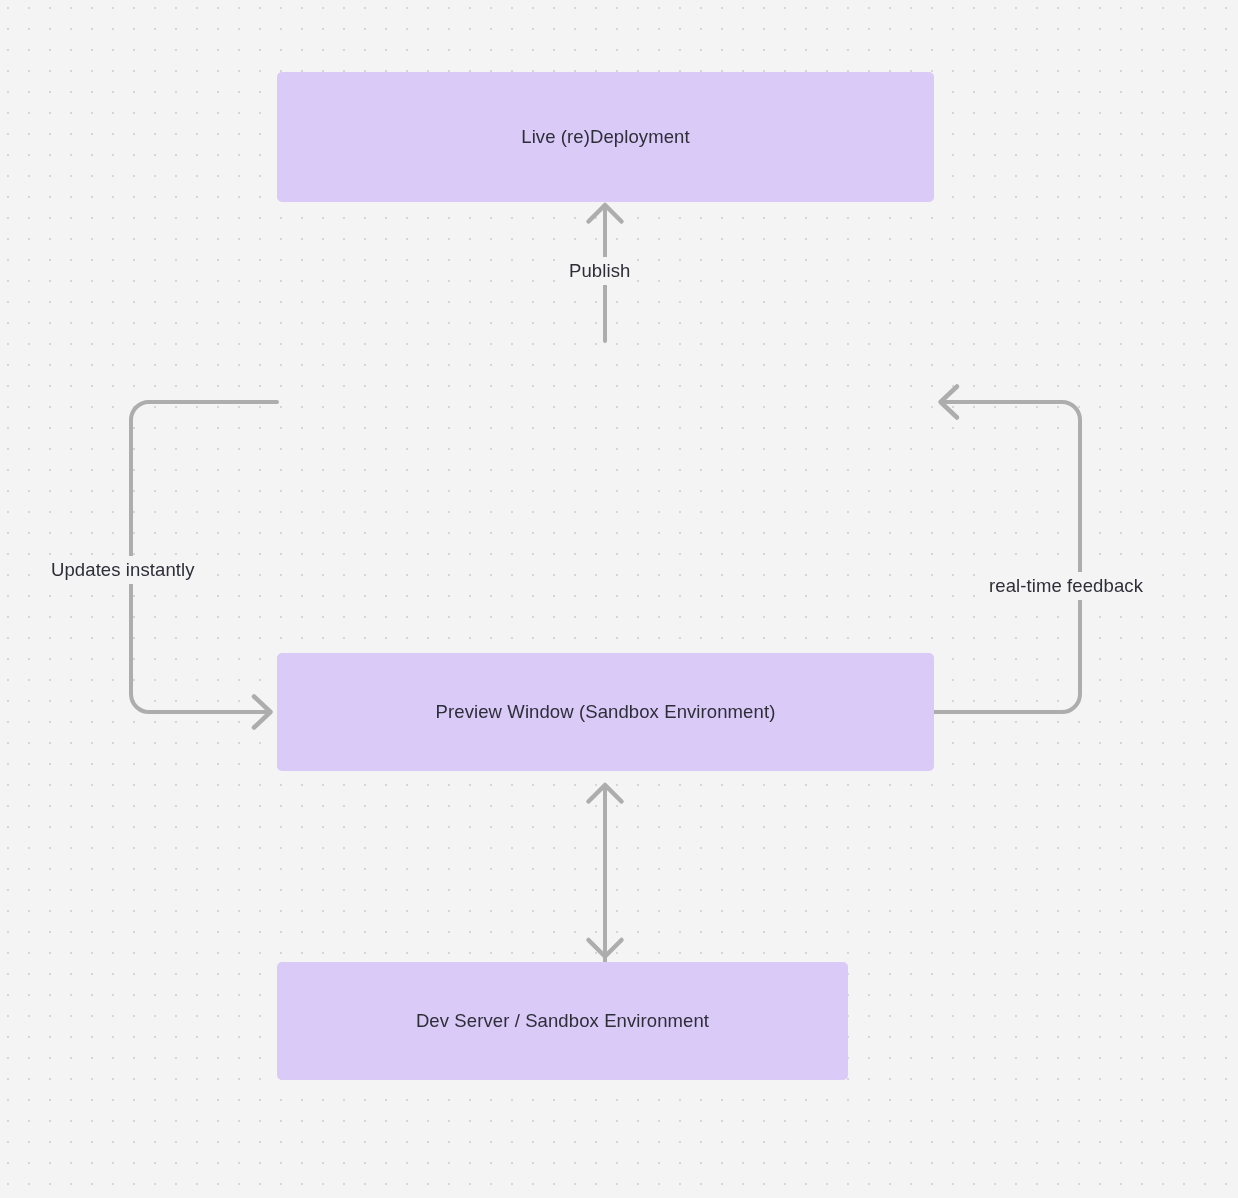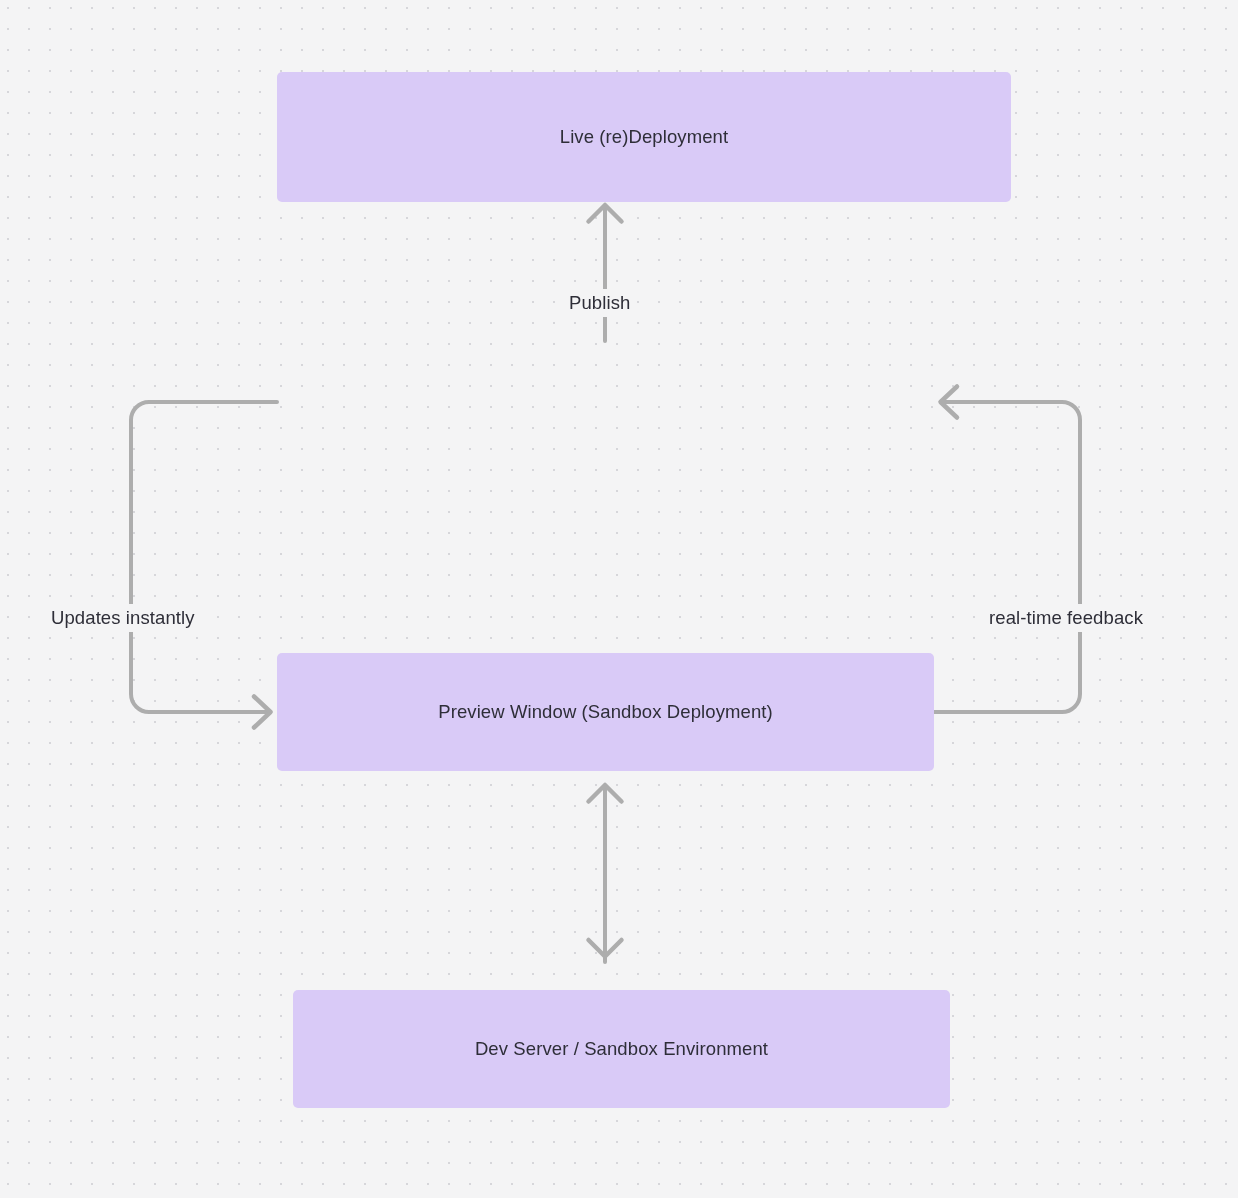--- a/index.html
+++ b/index.html
@@ -46,38 +46,37 @@
   }
   .node-label {
     font-size: 18.5px;
     color: #2e2e38;
     letter-spacing: 0.1px;
     line-height: 1.25;
     text-align: center;
     white-space: nowrap;
   }
 
-  #node-live      { left: 277px; top: 72px;  width: 734px; height: 130px; }
+  #node-live      { left: 277px; top: 72px;  width: 657px; height: 130px; }
   #node-user      { left: 277px; top: 341px; width: 657px; height: 121px; }
   #node-preview   { left: 277px; top: 653px; width: 657px; height: 118px; }
-  #node-devserver { left: 293px; top: 962px; width: 657px; height: 118px; margin-top: 28px; }
+  #node-devserver { left: 277px; top: 962px; width: 571px; height: 118px; }
 
   .edge-label {
     position: absolute;
     font-size: 18.5px;
     color: #2e2e38;
     letter-spacing: 0.1px;
     white-space: nowrap;
     background-color: #f4f4f5;
     padding: 3px 7px;
     box-sizing: border-box;
-    margin-top: 32px;
   }
   #label-publish   { left: 562px; top: 257px; }
-  #label-updates   { left: 44px;  top: 572px; }
+  #label-updates   { left: 44px;  top: 556px; }
   #label-realtime  { left: 982px; top: 572px; }
   #label-spun      { left: 409px; top: 853px; }
 </style>
 </head>
 <body>
 
 <div id="canvas">
 
   <svg id="edges" viewBox="0 0 1238 1198" width="1238" height="1198" xmlns="http://www.w3.org/2000/svg">
     <defs>
@@ -107,21 +106,21 @@
       <path d="M588.5 940 L605 956.5 L621.5 940" fill="none" stroke="#adadad" stroke-width="4.5" stroke-linecap="round" stroke-linejoin="round"></path>
     </g>
   </svg>
 
   <div class="node" id="node-live">
     <span class="node-label">Live (re)Deployment</span>
   </div>
 
 
   <div class="node" id="node-preview">
-    <span class="node-label">Preview Window (Sandbox Deployment)</span>
+    <span class="node-label">Preview Window (Sandbox Environment)</span>
   </div>
 
   <div class="node" id="node-devserver">
     <span class="node-label">Dev Server / Sandbox Environment</span>
   </div>
 
   <div class="edge-label" id="label-publish">Publish</div>
 
   <div class="edge-label" id="label-updates">Updates instantly</div>
 

